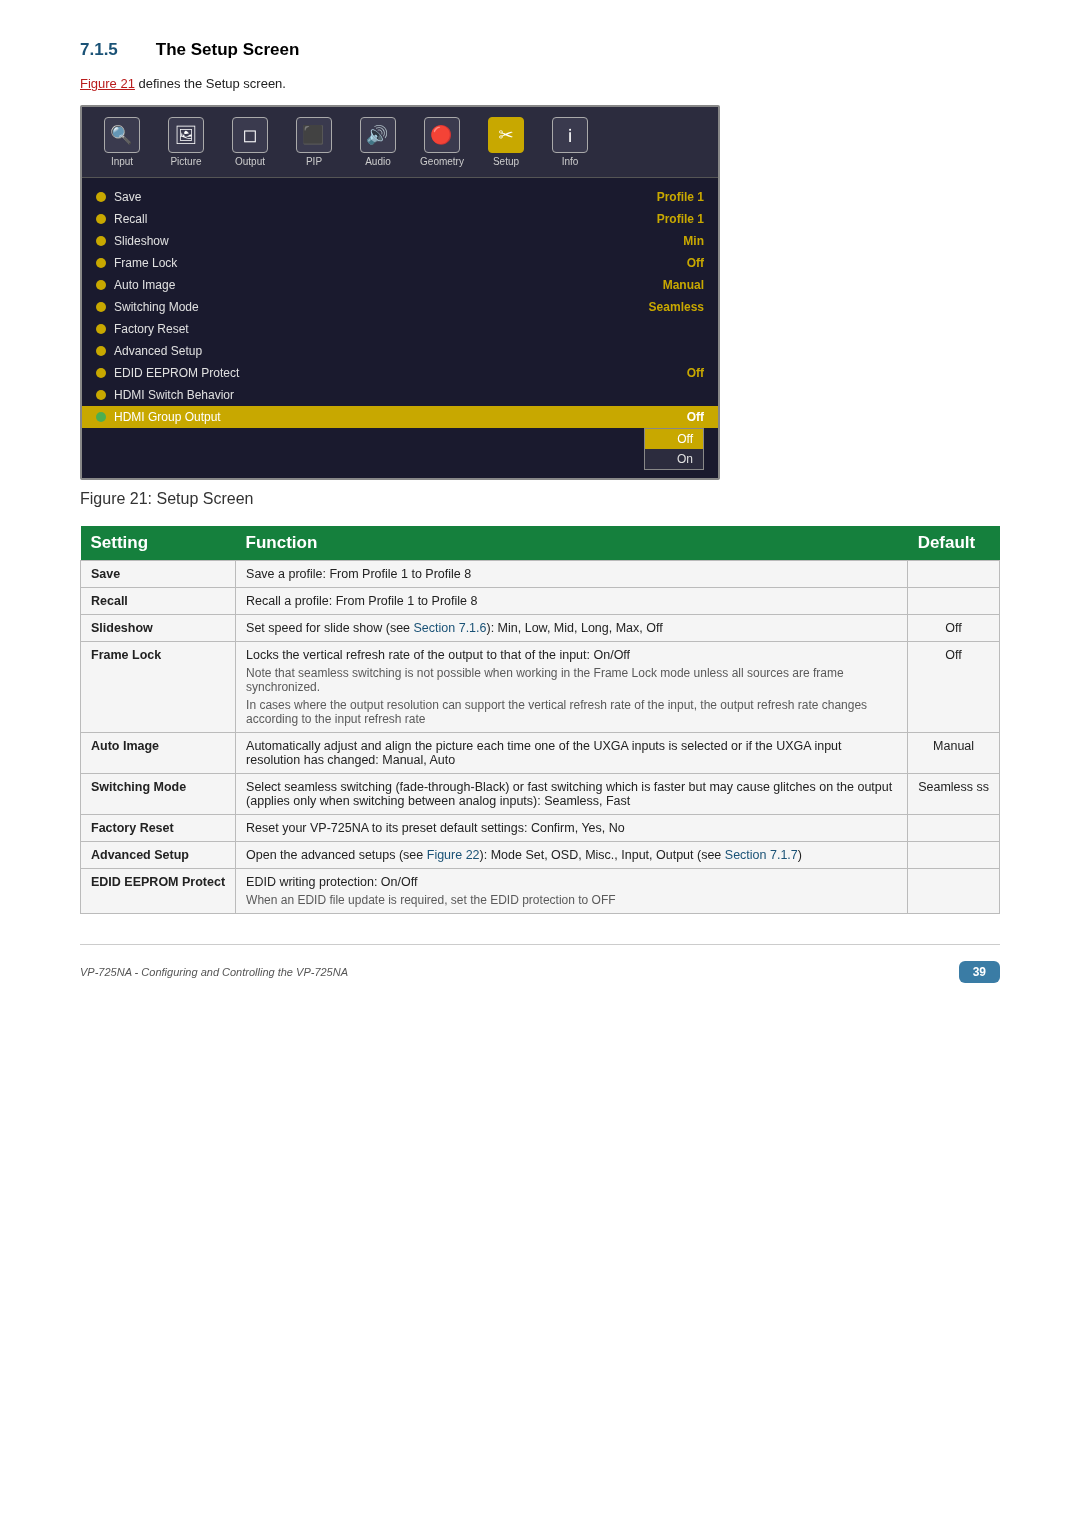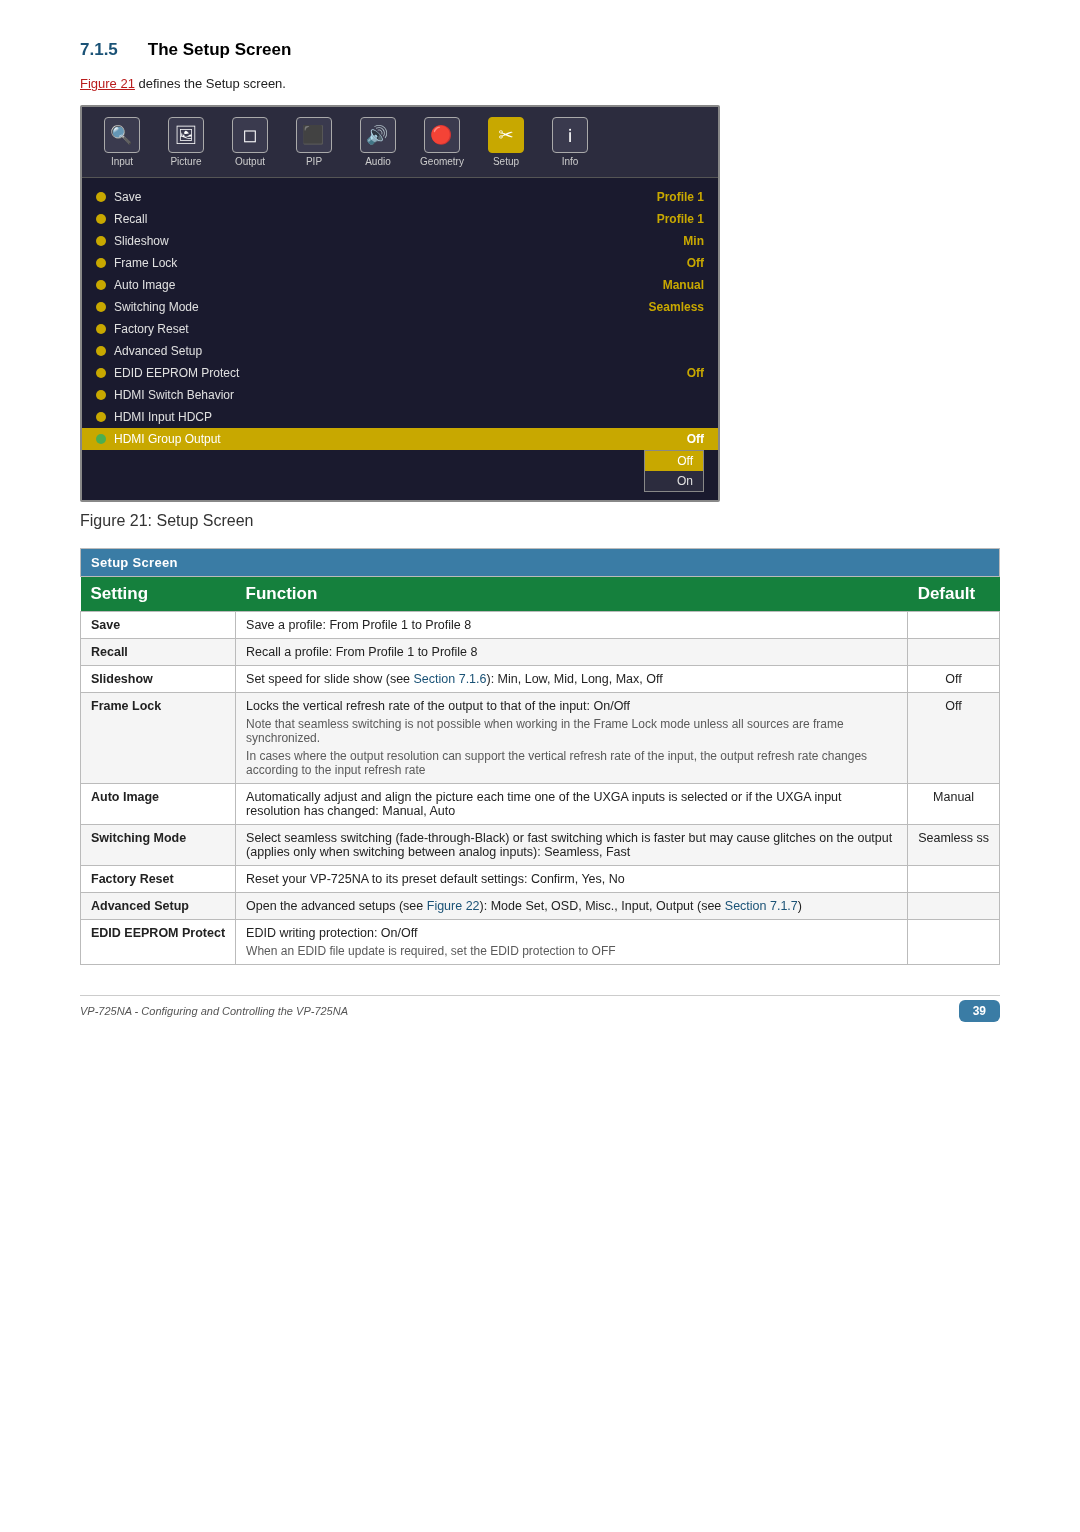--- a/index.html
+++ b/index.html
@@ -177,42 +177,42 @@
       color: #1a5276;
     }
 
     
     .page-footer {
       display: flex;
       justify-content: space-between;
       align-items: center;
       margin-top: 10px;
       border-top: 1px solid #ccc;
-      padding-top: 4px;
+      padding-top: 16px;
     }
 
     .footer-text {
       font-size: 11px;
       color: #555;
       font-style: italic;
     }
 
     .footer-page {
       background: #3a7ca5;
       color: #fff;
       font-size: 12px;
       font-weight: bold;
       padding: 4px 14px;
       border-radius: 6px;
     }
   </style>
 </head>
 <body>
 
-<div style="display:flex; gap:30px; align-items:baseline; margin-bottom:16px;">
+<div style="display:flex; gap:38px; align-items:baseline; margin-bottom:16px;">
   <span style="color:#1a5276; font-size:17px; font-weight:bold;">7.1.5</span>
   <span style="color:#000000; font-size:17px; font-weight:bold;">The Setup Screen</span>
 </div>
 
 <p class="intro-text">
   <a>Figure 21</a><span> defines the Setup screen.</span>
 </p>
 
 <div class="setup-screen-mockup">
 
@@ -293,48 +293,40 @@
 
   </div>
       <div class="menu-row">
     <span class="dot" style="background:#c8a800;width:10px;height:10px;border-radius:50%;margin-right:8px;flex-shrink:0;display:inline-block;"></span>
     <span>EDID EEPROM Protect</span>
     <span class="value" style="margin-left:auto;color:#c8a800;">Off</span>
   </div>
       <div class="menu-row">
     <span class="dot" style="background:#c8a800;width:10px;height:10px;border-radius:50%;margin-right:8px;flex-shrink:0;display:inline-block;"></span>
     <span>HDMI Switch Behavior</span>
-
-  </div>
-      <div class="menu-row">
-    <span class="dot" style="background:#c8a800;width:10px;height:10px;border-radius:50%;margin-right:8px;flex-shrink:0;display:inline-block;"></span>
-    <span>HDMI Input HDCP</span>
 
   </div>
       <div class="menu-row highlighted">
     <span class="dot" style="background:#4caf50;width:10px;height:10px;border-radius:50%;margin-right:8px;flex-shrink:0;display:inline-block;"></span>
     <span>HDMI Group Output</span>
     <span class="value" style="margin-left:auto;color:#fff;">Off</span>
   </div>
       <div style="display: flex; justify-content: flex-end; margin-right: 14px;">
         <div style="background: rgb(44, 44, 62); border: 1px solid rgb(136, 136, 136); margin-left: auto; width: 60px; position: relative; right: 0px;">
           <div style="padding: 3px 10px; font-size: 12px; text-align: right; background: rgb(200, 168, 0); color: rgb(255, 255, 255);">Off</div>
           <div style="padding: 3px 10px; color: rgb(224, 224, 224); font-size: 12px; text-align: right;">On</div>
         </div>
       </div>
     </div>
 </div>
 
 <p class="figure-caption">Figure 21: Setup Screen</p>
 
 <table class="data-table">
   <tbody id="table-body">
-      <tr class="title-row">
-        <td colspan="3">Setup Screen</td>
-      </tr>
       <tr class="table-header-row">
         <th>Setting</th>
         <th>Function</th>
         <th>Default</th>
       </tr>
       <tr>
         <td class="setting-col">Save</td>
         <td>
           <p>Save a profile: From Profile 1 to Profile 8</p>
         </td>

